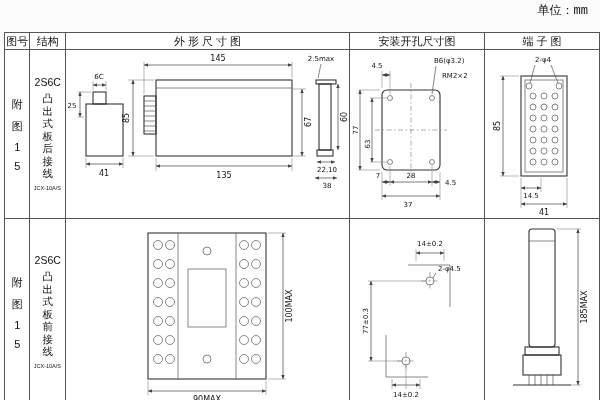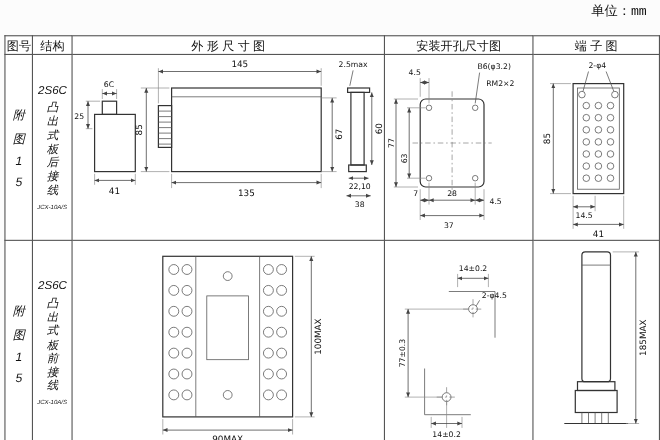--- a/index.html
+++ b/index.html
@@ -9,21 +9,21 @@
     font-family:"Liberation Sans","DejaVu Sans",sans-serif;
     overflow:hidden; position:relative;
   }
   .unit { position:absolute; top:2px; right:12px; font-size:12px;font-family:Liberation Mono, monospace; }
   table.spec { border-collapse:collapse; position:absolute; top:17px; left:4px; table-layout:fixed;margin-top:15px; }
   th,td { border:1px solid #555; padding:0; vertical-align:middle; }
   th { font-weight:normal; font-size:11px; height:17px; background:#fff; }
   td { background:#fff; }
   tr.r1 td { height:168px; }
   tr.r2 td { height:186px; }
-  .inner { display:flex; flex-direction:column; align-items:center; justify-content:center; height:100%;font-style:italic; }
+  .inner { display:flex; flex-direction:column; align-items:center; justify-content:center; height:100%; }
   .fig-cell .inner { gap:7px; font-size:11px; }
   .model { font-size:10.5px; margin-bottom:4px; }
   .schar { font-size:10.5px; line-height:12.5px; }
   .submodel { font-size:7px; margin-top:5px; transform:scale(0.78); white-space:nowrap; }
   svg { display:block; margin:0 auto; }
   svg text { font-family:"DejaVu Sans",sans-serif; fill:#111; text-anchor:middle; }
   .dt { font-size:8px; }
   .sm { font-size:7px; }
   .as { text-anchor:start; }
   .out { stroke:#333; stroke-width:1.1; fill:none; }

